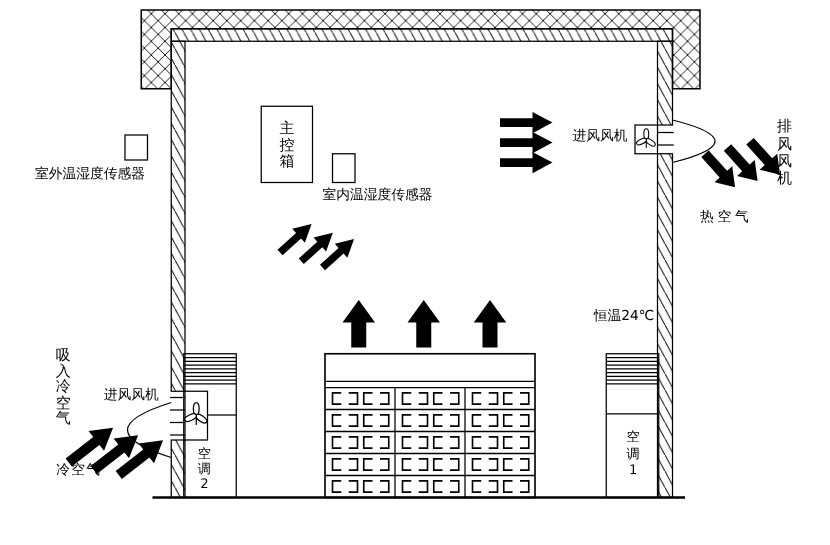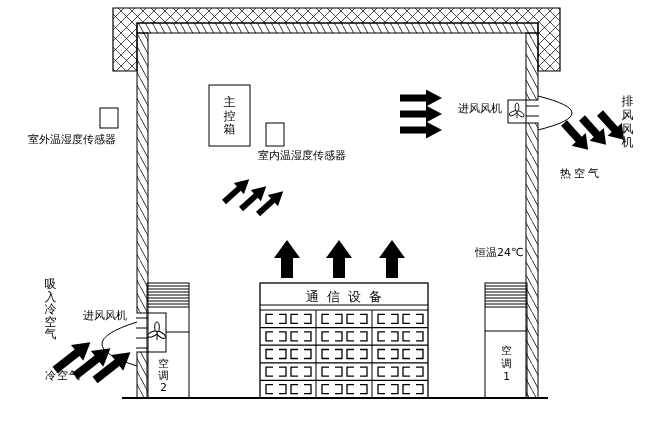--- a/index.html
+++ b/index.html
@@ -206,20 +206,19 @@
     </g>
   </svg>
 
   <div class="lbl" style="left:28px;top:134px;font-family:Liberation Mono, monospace;">室外温湿度传感器</div>
   <div class="lbl" style="left:258px;top:149px;">室内温湿度传感器</div>
   <div class="vtext" style="left:223px;top:96px;line-height:13.5px;">主控箱</div>
   <div class="lbl" style="left:458px;top:102px;">进风风机</div>
   <div class="vtext" style="left:621px;top:95px;line-height:13.8px;">排风风机</div>
   <div class="lbl" style="left:548px;top:167px;letter-spacing:3px;margin-left:12px;">热空气</div>
   <div class="lbl" style="left:447px;top:246px;margin-left:28px;">恒温24℃</div>
-  <div class="hdr">通信设备</div>
   <div class="lbl" style="left:83px;top:309px;">进风风机</div>
   <div class="vtext" style="left:44px;top:278px;">吸入冷空气</div>
   <div class="lbl" style="left:45px;top:369px;letter-spacing:1px;">冷空气</div>
   <div class="vtext" style="left:157px;top:357px;line-height:12px;font-size:10.5px;">空调2</div>
   <div class="vtext" style="left:500px;top:344px;line-height:13px;font-size:10.5px;">空调1</div>
 
 </div>
 
 </body></html>

